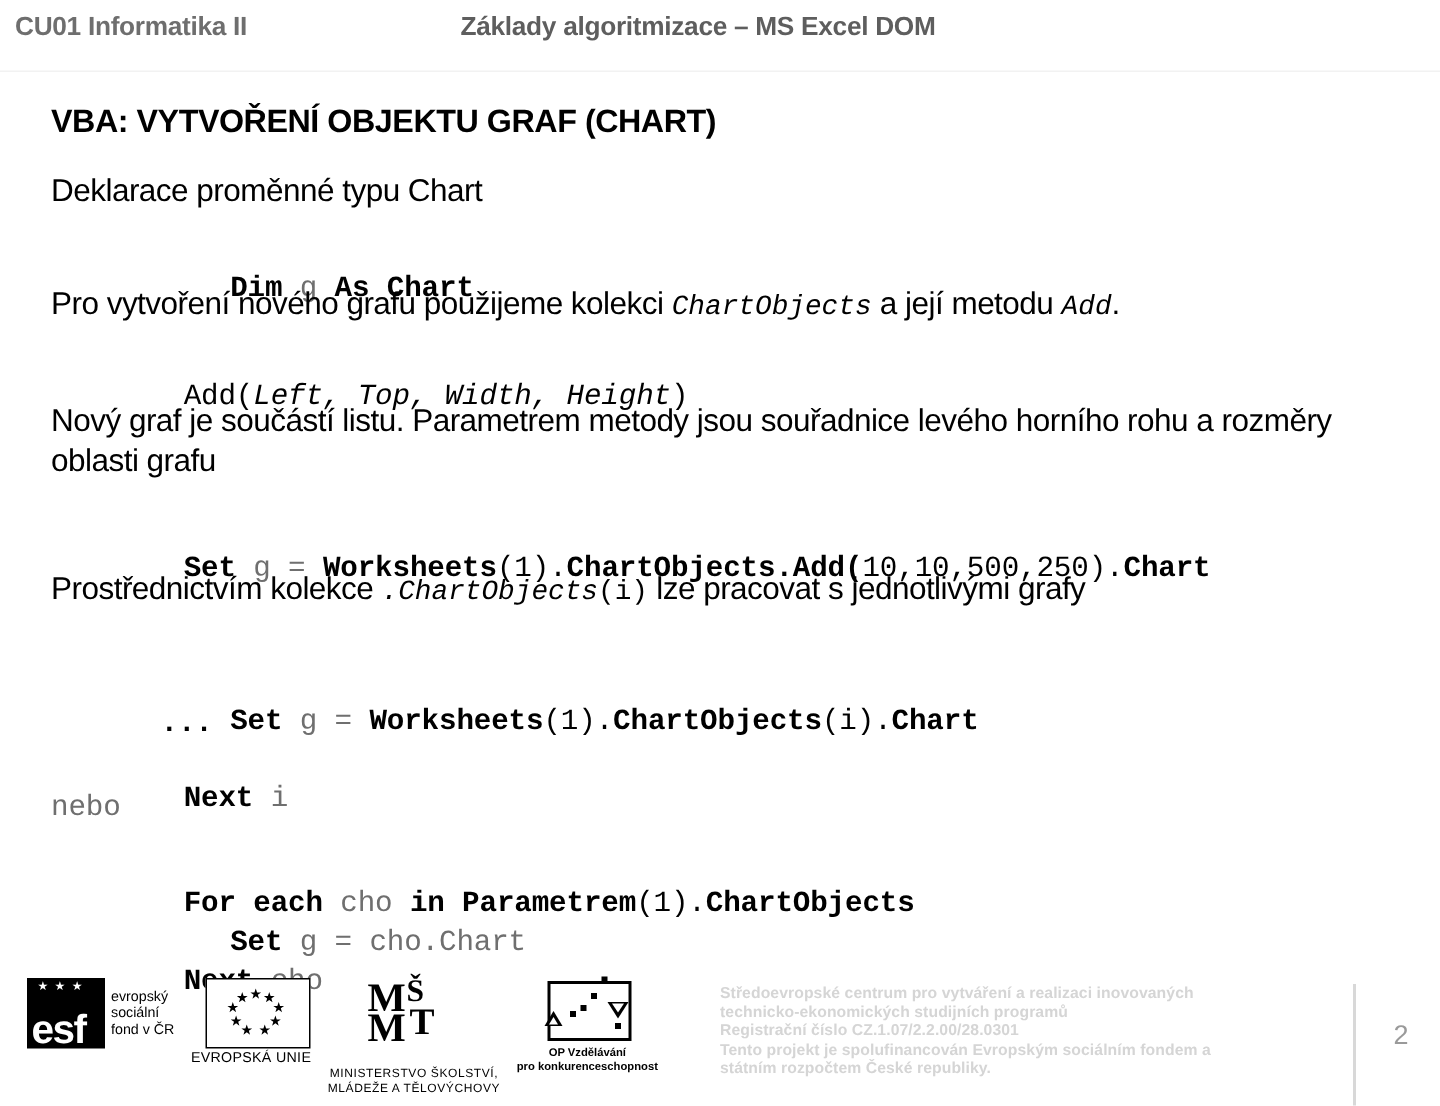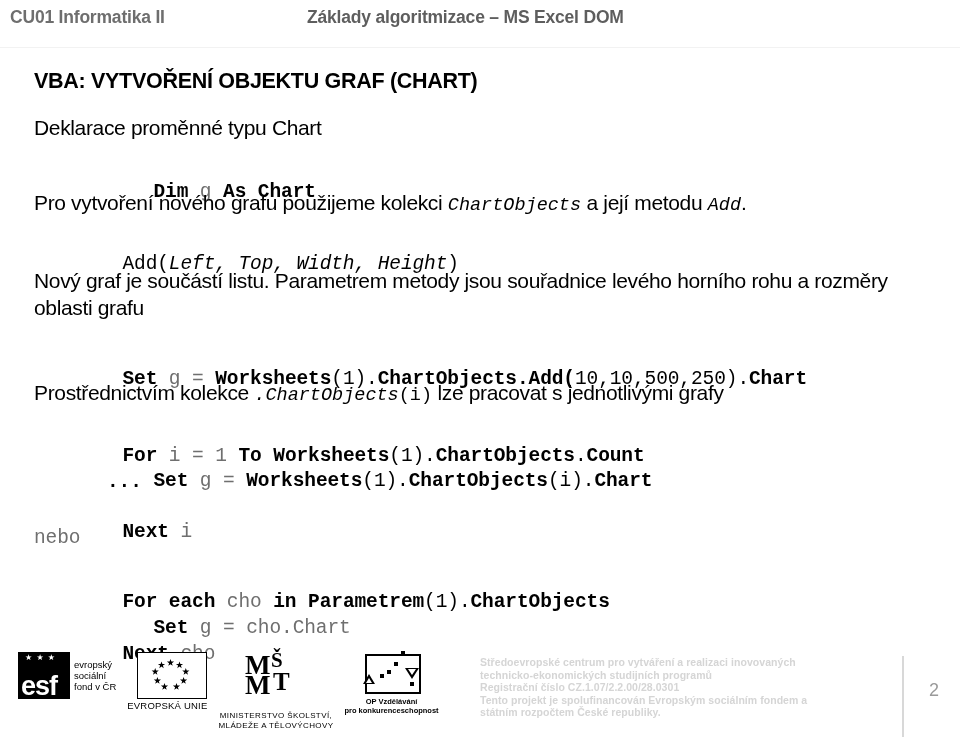--- a/index.html
+++ b/index.html
@@ -292,23 +292,20 @@
   </div>
 
   <div class="code-line" style="left:76px; top:290px;">
     <span class="b">Set </span><span class="gray">g = </span><span class="b">Worksheets</span><span>(1).</span><span class="b">ChartObjects.Add(</span><span>10,10,500,250</span><span>).</span><span class="b">Chart</span>
   </div>
 
   <div class="p-line" style="left:34px; top:327px; width:900px;">
     <span>Prostřednictvím kolekce </span><span class="inline-mono">.ChartObjects</span><span class="inline-mono-up">(i)</span><span> lze pracovat s jednotlivými grafy</span>
   </div>
 
-  <div class="code-line" style="left:76px; top:367px;">
-    <span class="b">For </span><span class="gray">i = 1 </span><span class="b">To Worksheets</span><span>(1).</span><span class="b">ChartObjects</span><span>.</span><span class="b">Count</span>
-  </div>
 
   <div class="code-line" style="left:107px; top:392px;">
     <span class="b">Set </span><span class="gray">g = </span><span class="b">Worksheets</span><span>(1).</span><span class="b">ChartObjects</span><span>(i).</span><span class="b">Chart</span>
   </div>
 
   <div class="code-line b" style="left:107px; top:418px;">...</div>
 
   <div class="code-line" style="left:76px; top:443px;">
     <span class="b">Next </span><span class="gray">i</span>
   </div>

